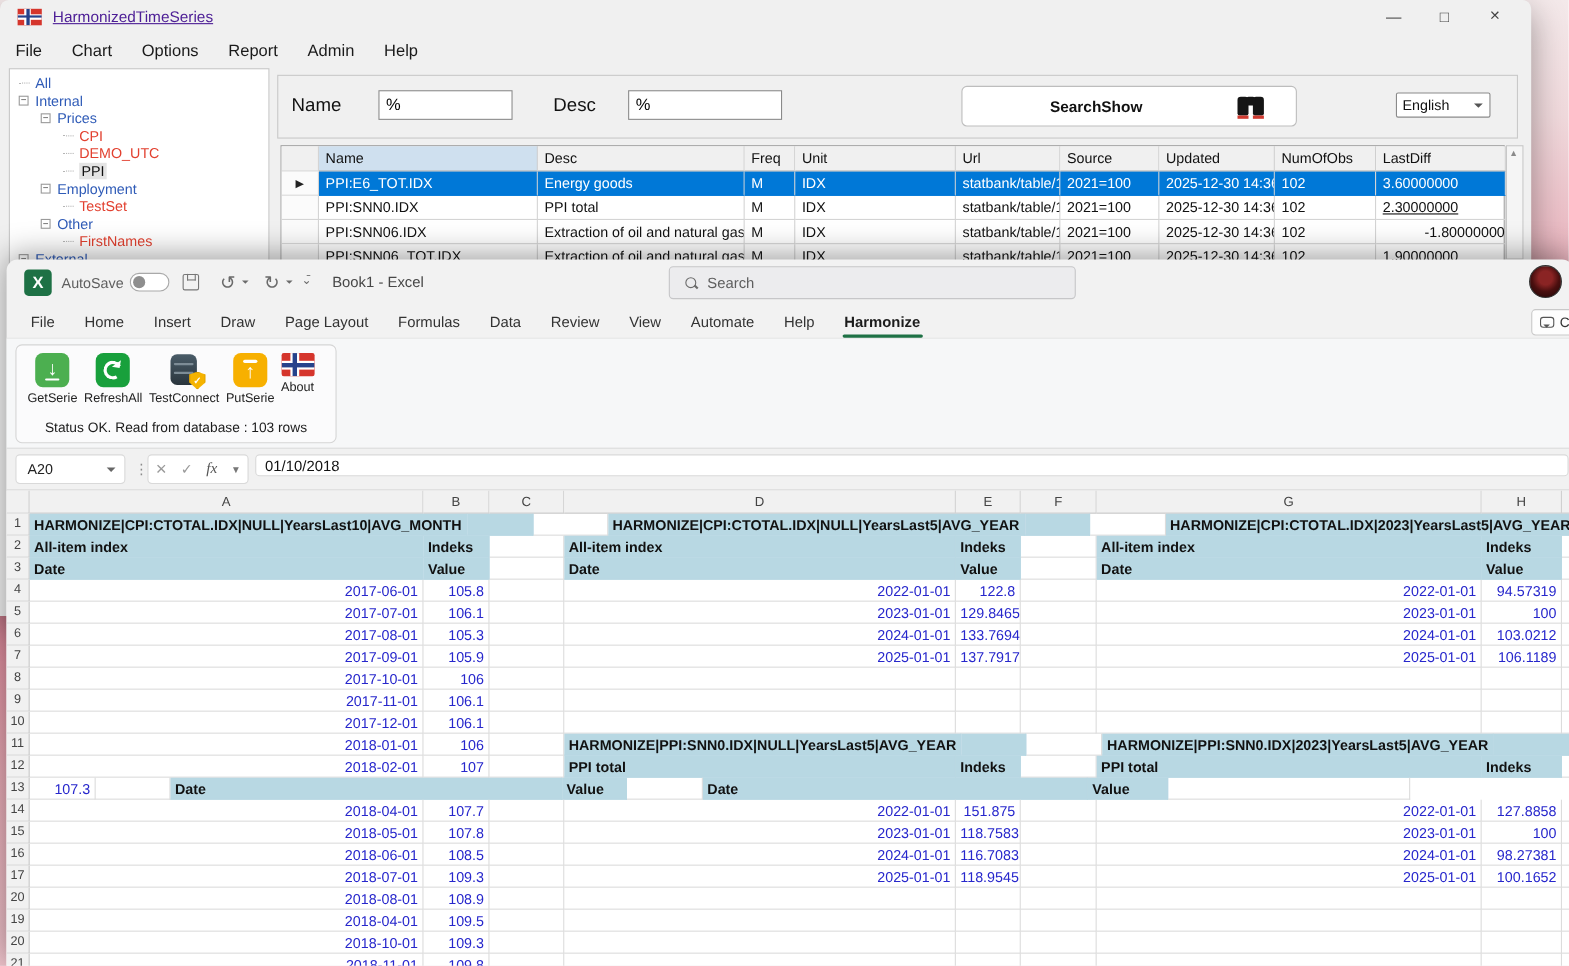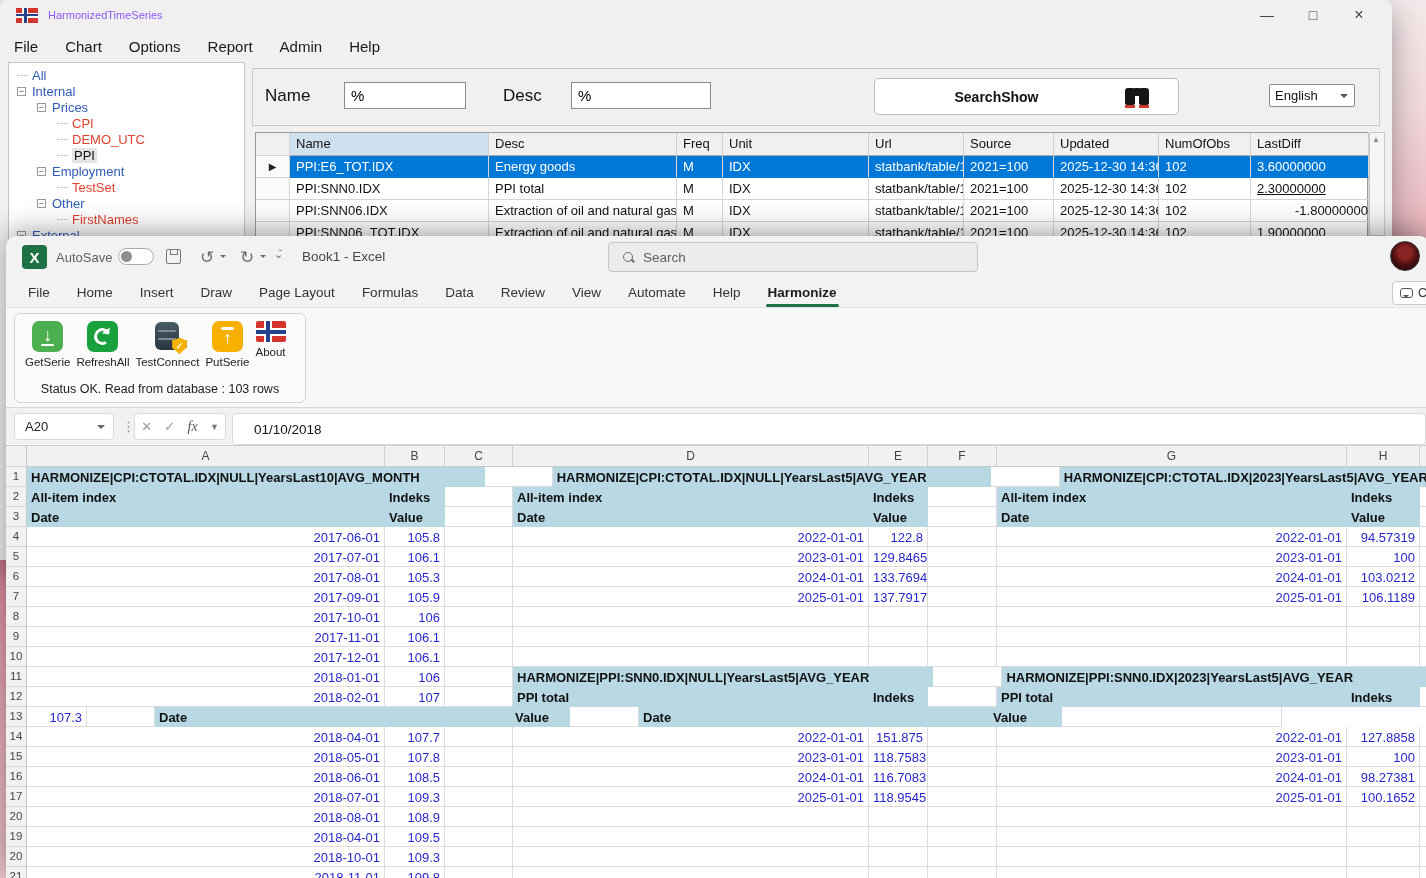--- a/index.html
+++ b/index.html
@@ -6,21 +6,21 @@
   html,body { width:1426px; height:878px; overflow:hidden; font-family:"Liberation Sans", sans-serif; }
 
   
   #desktop { position:absolute; inset:0;
     background:linear-gradient(180deg,#f4e9ea 0%,#f0d9dc 12%,#eab9c2 25%,#e08e9d 45%,#d97f92 60%,#e7a9b4 80%,#eec3cb 100%); }
 
   
   #hts { position:absolute; left:0; top:0; width:1392px; height:560px; background:#f0f0f0;
     border-radius:8px 8px 0 0; box-shadow:0 10px 30px rgba(0,0,0,.35); }
   #hts-titlebar { position:absolute; left:0; top:0; right:0; height:30px; display:flex; align-items:center; }
-  #hts-title { color:#8b5cf6; font-size:11px; margin-left:10px; }
+  #hts-title { color:#4c1d95; font-size:14px; margin-left:10px;text-decoration:underline; }
   .winbtns { position:absolute; right:10px; top:0; height:30px; display:flex; }
   .winbtn { width:46px; height:30px; display:flex; align-items:center; justify-content:center; color:#444; font-size:14px; }
   #hts-menubar { position:absolute; left:0; top:30px; right:0; height:32px; display:flex; align-items:center; padding-left:14px; gap:27px; }
   .menu-item { font-size:15px; color:#1a1a1a; }
 
   
   .flag { position:relative; background:#d5352c; overflow:hidden; }
   .flag .wv { position:absolute; top:0; bottom:0; background:#fff; }
   .flag .wh { position:absolute; left:0; right:0; background:#fff; }
   .flag .bv { position:absolute; top:0; bottom:0; background:#26428b; }
@@ -122,21 +122,21 @@
   .flag.about .bv { left:10px; width:4px; } .flag.about .bh { top:8.5px; height:4px; }
   #rib-status { position:absolute; left:0; right:0; bottom:6px; text-align:center; font-size:12.5px; color:#1c1c1c; }
 
   
   #xl-formulabar { position:absolute; left:0; top:172px; right:0; height:38px; background:#f1f1f1; border-bottom:1px solid #d0d0d0; }
   #name-box { position:absolute; left:8px; top:5px; width:100px; height:27px; background:#fff; border:1px solid #d9d9d9; border-radius:4px; font-size:13px; color:#222; display:flex; align-items:center; padding-left:10px; }
   #name-box .chev { position:absolute; right:8px; top:11px; border:4px solid transparent; border-top-color:#666; }
   #fb-dots { position:absolute; left:116px; top:11px; color:#8a8a8a; font-size:13px; }
   #fx-box { position:absolute; left:128px; top:5px; width:92px; height:27px; background:#fff; border:1px solid #d9d9d9; border-radius:4px; display:flex; align-items:center; justify-content:space-around; color:#9a9a9a; font-size:13px; }
   #fx-box .fx { font-style:italic; font-family:"Liberation Serif",serif; color:#555; font-size:14px; }
-  #formula-input { position:absolute; left:226px; top:5px; right:4px; height:32px; background:#fff; border:1px solid #d9d9d9; border-radius:4px; font-size:13.5px; color:#111; padding-left:21px; font-family:"Liberation Sans",sans-serif; }
+  #formula-input { position:absolute; left:226px; top:5px; right:4px; height:20px; background:#fff; border:1px solid #d9d9d9; border-radius:4px; font-size:13.5px; color:#111; padding-left:8px; font-family:"Liberation Sans",sans-serif; }
 
   
   #sheet { position:absolute; left:0; top:210px; right:0; height:432px; background:#fff; overflow:hidden; }
   .sh-row { display:flex; height:20px; }
   .sh-row.colhdr { height:21px; }
   .sh-rowhdr { flex:0 0 21px; background:#f1f1f1; border-right:1px solid #c9c9c9; border-bottom:1px solid #d5d5d5; font-size:11.5px; color:#444; text-align:center; padding-top:3px; }
   .sh-colhdr { background:#f1f1f1; border-right:1px solid #d0d0d0; border-bottom:1px solid #c9c9c9; font-size:12px; color:#444; text-align:center; padding-top:3px; }
   .cell { border-right:1px solid #dcdcdc; border-bottom:1px solid #dcdcdc; font-size:13px; color:#111; padding:3px 4px 0 4px; white-space:nowrap; overflow:hidden; position:relative; }
   .cell.blk { background:#b8d8e3; border-right-color:#b8d8e3; border-bottom-color:#b8d8e3; }
   .cell.b { font-weight:bold; }

